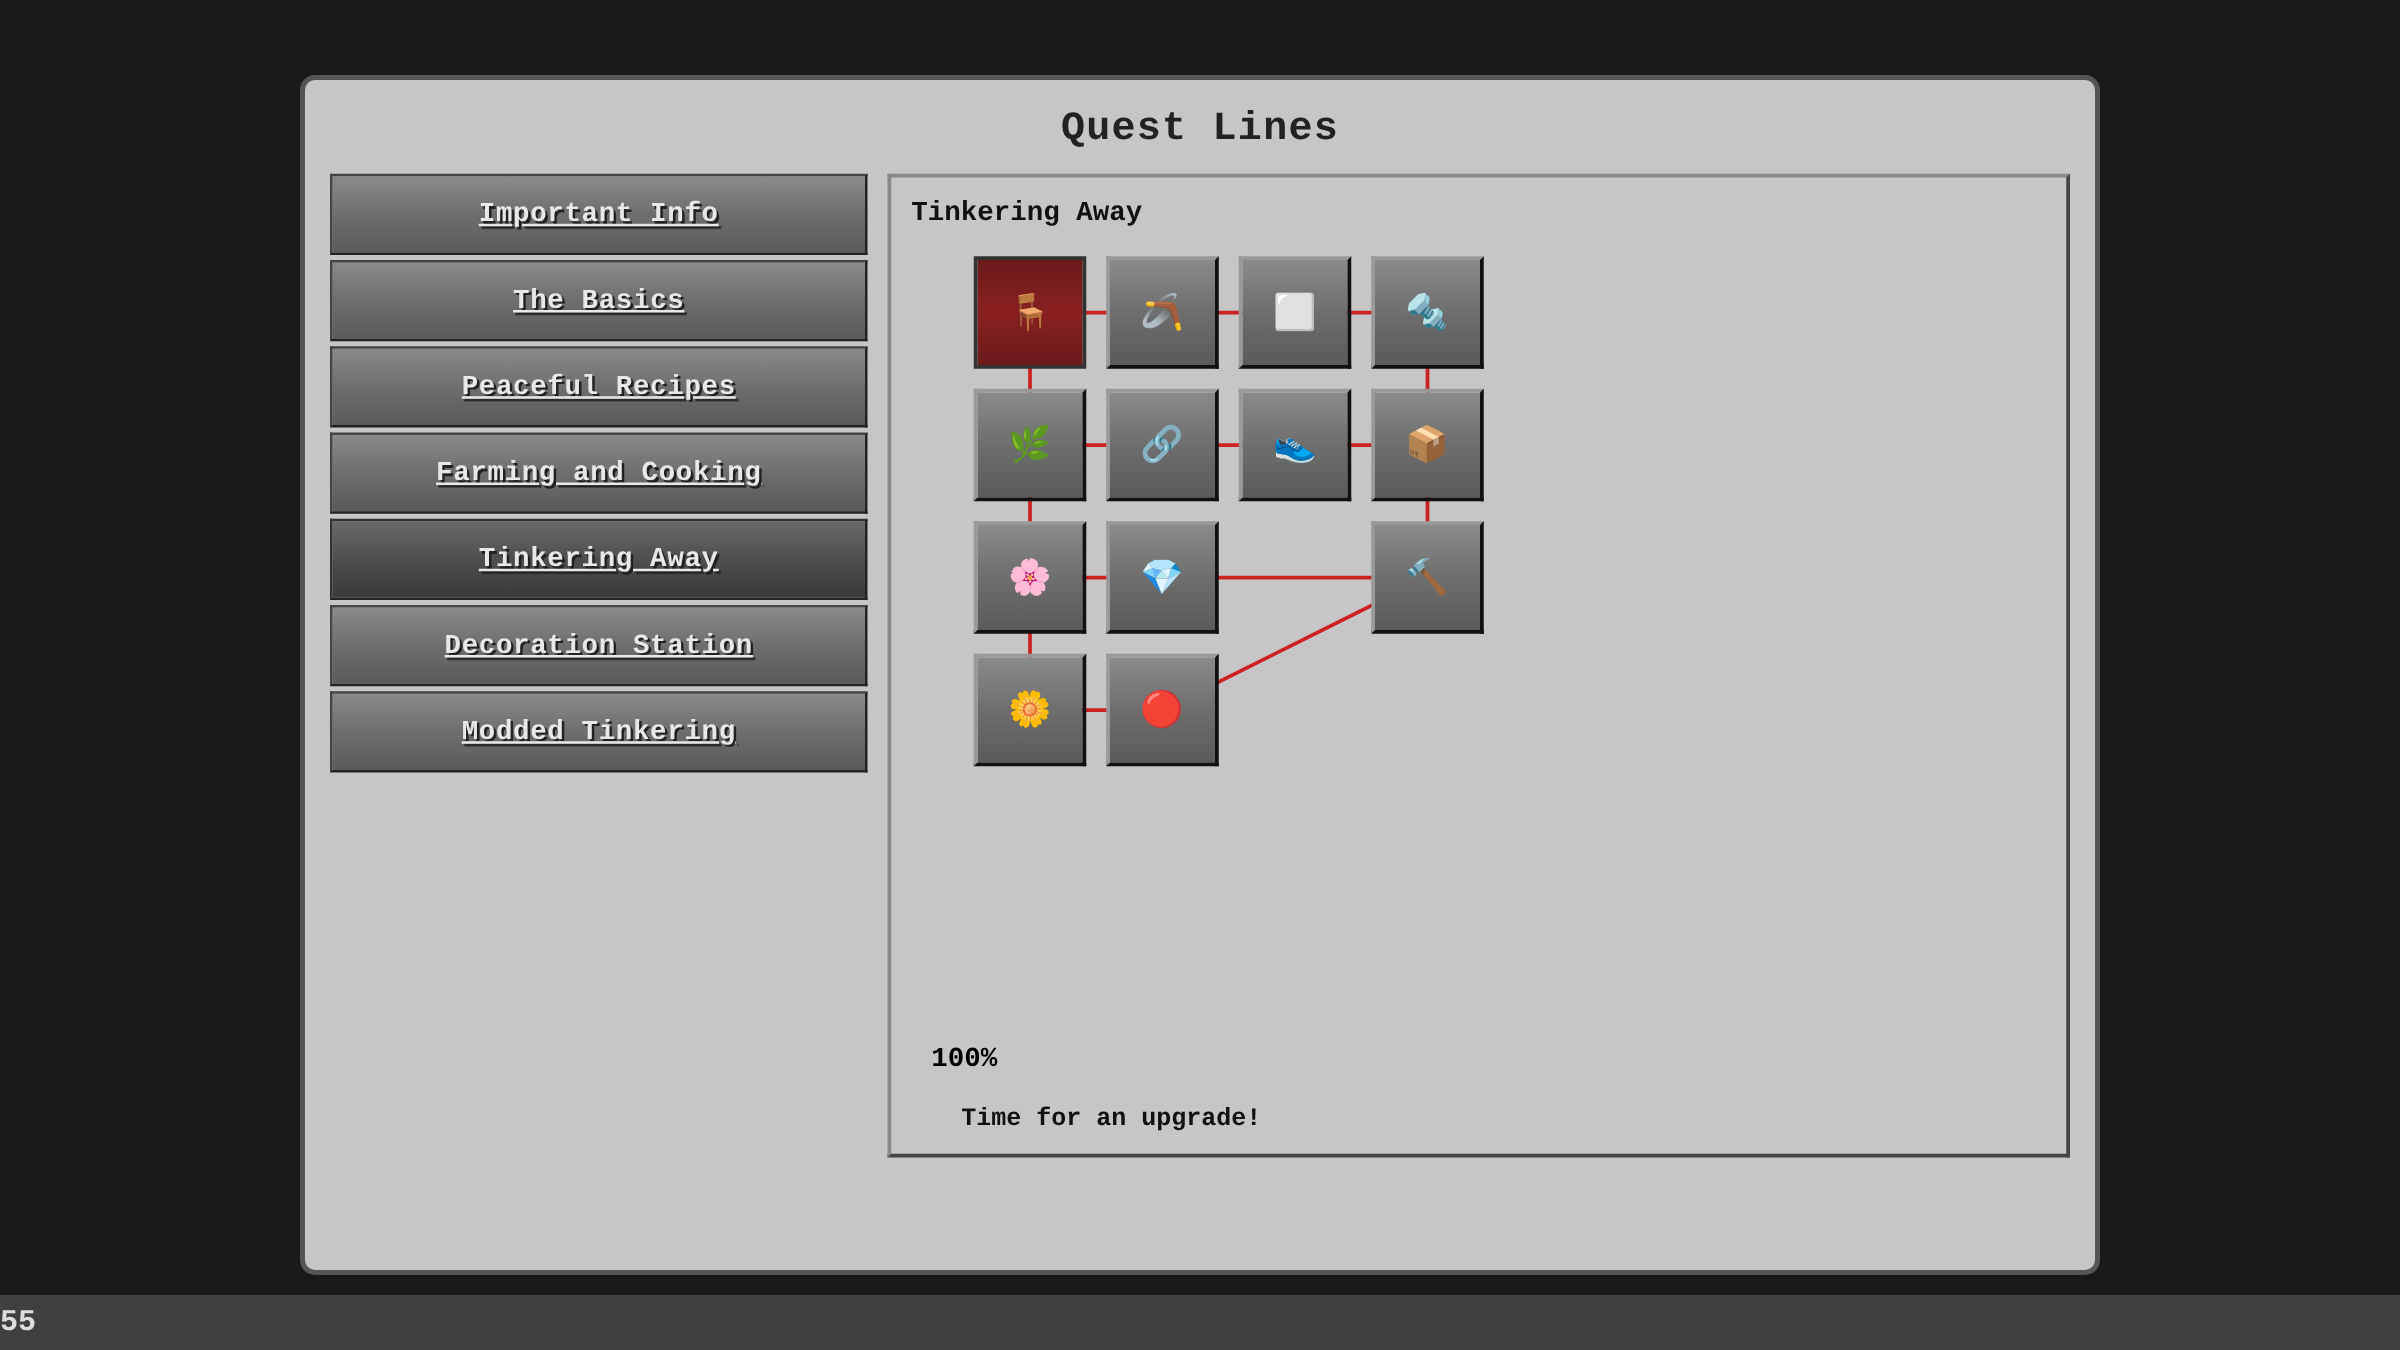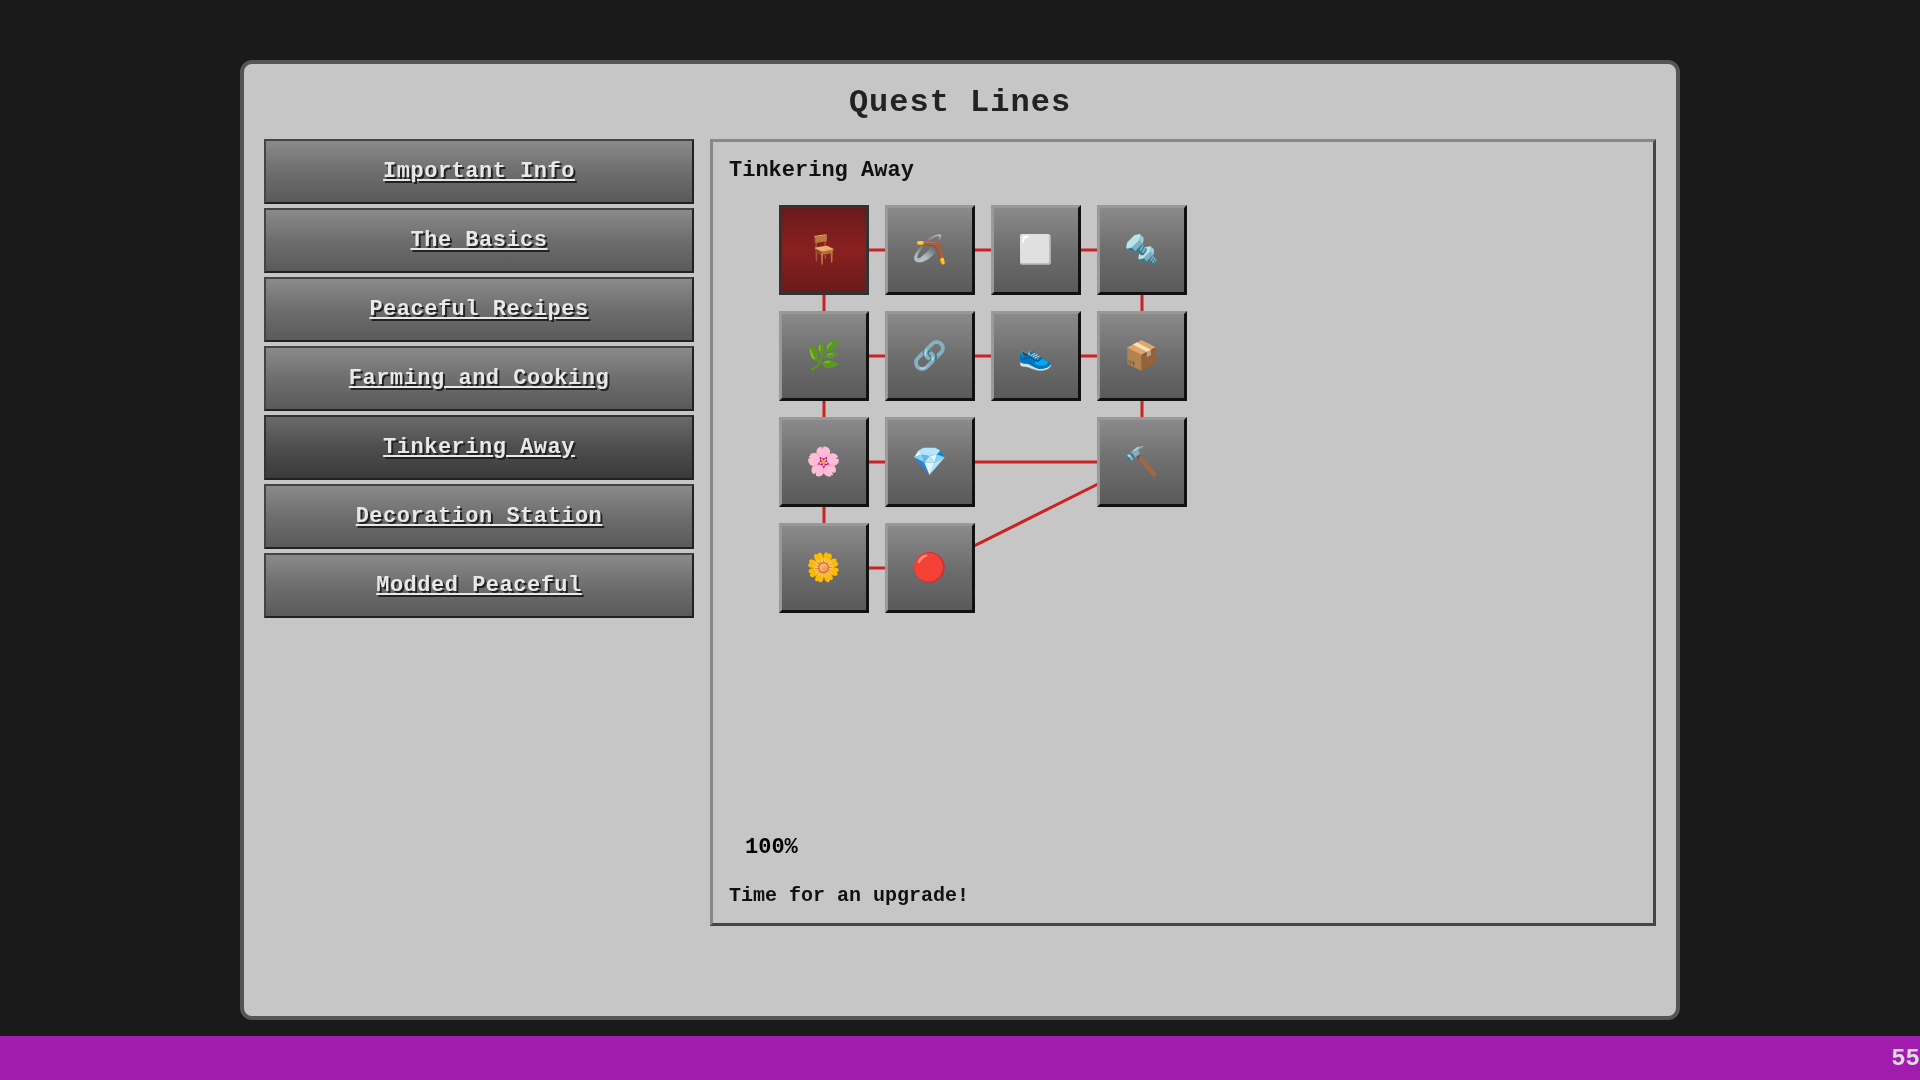--- a/index.html
+++ b/index.html
@@ -160,20 +160,21 @@
 
     .bottom-section {
       margin-top: 8px;
     }
 
     .subtitle-text {
       font-size: 20px;
       color: #111;
       font-family: 'Courier New', monospace;
       font-weight: bold;
+      margin-left: 40px;
     }
 
     
     .done-bar {
       position: absolute;
       bottom: -70px;
       left: 50%;
       transform: translateX(-50%);
       width: 700px;
     }
@@ -197,24 +198,24 @@
       letter-spacing: 1px;
     }
 
     
     .taskbar {
       position: fixed;
       bottom: 0;
       left: 0;
       width: 1920px;
       height: 44px;
-      background: #a21caf;
+      background: #404040;
       display: flex;
       align-items: center;
-      justify-content: flex-end;
+      justify-content: flex-start;
       color: #ccc;
       font-size: 20px;
       font-family: 'Courier New', monospace;
     }
 
     .taskbar-number {
       font-size: 24px;
       font-weight: bold;
       color: #ddd;
     }
@@ -228,21 +229,21 @@
   <div class="content-area">
 
     <div class="sidebar">
 
     <div class="sidebar-item">Important Info</div>
         <div class="sidebar-item">The Basics</div>
         <div class="sidebar-item">Peaceful Recipes</div>
         <div class="sidebar-item">Farming and Cooking</div>
         <div class="sidebar-item active">Tinkering Away</div>
         <div class="sidebar-item">Decoration Station</div>
-        <div class="sidebar-item">Modded Peaceful</div>
+        <div class="sidebar-item">Modded Tinkering</div>
       </div>
 
     <div class="quest-panel">
       <div class="quest-title">Tinkering Away</div>
 
       <div class="quest-grid-area">
 
         <svg class="connections-svg" id="connections-svg">
         <line x1="95" y1="55" x2="201" y2="55" stroke="#cc2222" stroke-width="3"></line>
             <line x1="201" y1="55" x2="307" y2="55" stroke="#cc2222" stroke-width="3"></line>

